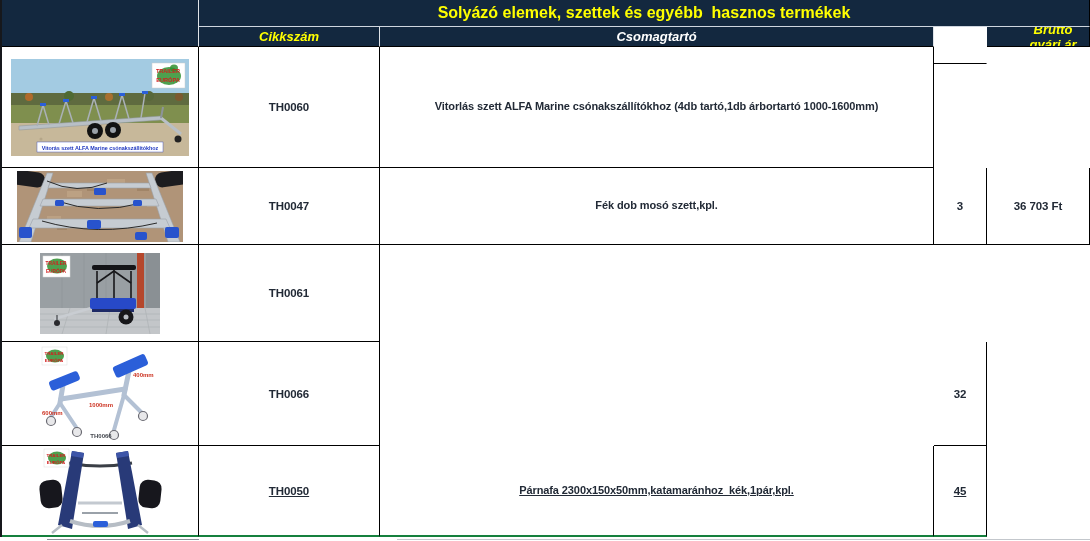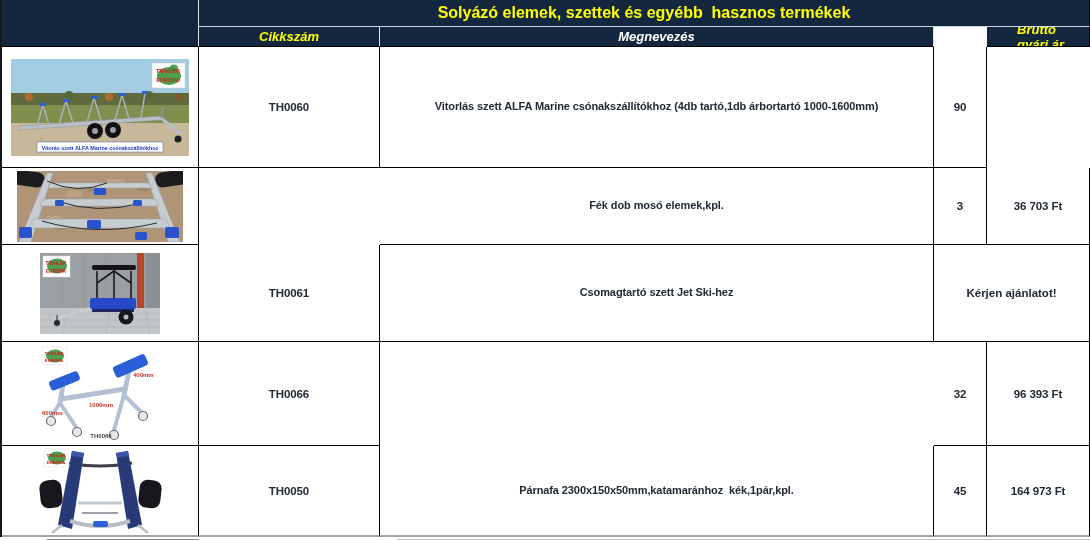--- a/index.html
+++ b/index.html
@@ -21,38 +21,38 @@
     grid-template-rows:27px 20px 121px 77px 97px 104px 91px;
     width:1090px;
     border-left:2px solid #16181c;
     box-sizing:border-box;
   }
   .c{
     box-sizing:border-box;
     border-right:1px solid #000;
     border-bottom:1px solid #000;
     display:flex;align-items:center;justify-content:center;
-    overflow:hidden;
+    text-align:center;overflow:hidden;
     background:#fff;
   }
   .dark{background:var(--hdr);}
   .corner{grid-column:1;grid-row:1/3;border-right:1px solid #dfe3e8;}
   .title-cell{grid-column:2/6;grid-row:1;border-bottom:1px solid #cfd6df;}
   .title-text{color:var(--accent);font-size:16px;font-weight:bold;white-space:pre-wrap;}
   .hc{font-size:13px;font-weight:bold;font-style:italic;}
   .hc.sep{border-right:1px solid #dfe3e8;}
   .yellow{color:var(--accent);}
   .white{color:#fff;}
   .codec,.wtc,.prc{font-size:11.5px;font-weight:bold;color:var(--body);letter-spacing:-0.1px;}
   .namec{
     font-size:11px;font-weight:bold;color:var(--body);
     padding:12px 14px;white-space:pre-wrap;line-height:1.6;letter-spacing:-0.1px;
   }
   .quotec{font-size:11.5px;font-weight:bold;color:var(--body);}
-  .lastrow{border-bottom:2px solid #a3a3a3;}
+  .lastrow{border-bottom:2px solid #15803d;text-decoration:underline;}
   .imgc{padding:2px;}
   .bl1,.bl2{position:absolute;height:1px;top:539px;}
   .bl1{left:47px;width:152px;background:#8a8f96;}
   .bl2{left:397px;width:693px;background:#c3c7cc;}
   svg text{font-family:"Liberation Sans",sans-serif;}
 </style>
 </head>
 <body>
 
 <div class="sheet">
@@ -61,21 +61,21 @@
     <div class="c dark corner"></div>
 
     <div class="c dark title-cell">
       <span class="title-text">Solyázó elemek, szettek és egyébb  hasznos termékek</span>
     </div>
 
     <div class="c dark hc sep yellow" style="grid-column:2;grid-row:2;">
         <span>Cikkszám</span>
       </div>
     <div class="c dark hc sep white" style="grid-column:3;grid-row:2;">
-        <span>Megnevezés</span>
+        <span>Csomagtartó</span>
       </div>
     <div class="c dark hc sep white" style="grid-column:4;grid-row:2;margin-top:36px;">
         <span>Súly (kg)</span>
       </div>
     <div class="c dark hc yellow" style="grid-column:5;grid-row:2;white-space:pre-wrap;"><span style="white-space:pre-wrap;padding-left:30px;">Bruttó  gyári ár</span></div>
 
     <div class="c imgc" style="grid-column:1;grid-row:3;">
       <svg width="178" height="97" viewBox="0 0 178 97">
         <rect x="0" y="0" width="178" height="40" fill="#a3cbe2"></rect>
         <rect x="0" y="34" width="178" height="12" fill="#5f6b3f"></rect>
@@ -127,23 +127,20 @@
           <ellipse cx="163" cy="9" rx="4" ry="3.5" fill="#2f8f2f" opacity="0.85"></ellipse>
           <text x="157" y="14" text-anchor="middle" font-size="5.6" font-weight="bold" fill="#d21f1f">TRAILER</text>
           <text x="157" y="23" text-anchor="middle" font-size="5.6" font-weight="bold" fill="#d21f1f">EURÓPA</text>
         </g>
       </svg>
     </div>
     <div class="c codec" style="grid-column:2;grid-row:3;">
         <span>TH0060</span>
       </div>
     <div class="c namec" style="grid-column:3;grid-row:3;"><span>Vitorlás szett ALFA Marine csónakszállítókhoz (4db tartó,1db árbortartó 1000-1600mm)</span></div>
-    <div class="c wtc" style="grid-column:4;grid-row:3;">
-        <span>90</span>
-      </div>
 
     <div class="c imgc" style="grid-column:1;grid-row:4;">
       <svg width="166" height="71" viewBox="0 0 166 71">
         <rect x="0" y="0" width="166" height="71" fill="#b09478"></rect>
         <g fill="#c7ad8c" opacity="0.55">
           <rect x="10" y="5" width="20" height="8"></rect>
             <rect x="50" y="20" width="15" height="6"></rect>
           <rect x="90" y="8" width="18" height="7"></rect>
             <rect x="130" y="30" width="16" height="6"></rect>
           <rect x="30" y="45" width="14" height="6"></rect>
@@ -173,21 +170,24 @@
           <rect x="77" y="17" width="12" height="7" rx="1.5"></rect>
           <rect x="38" y="29" width="9" height="6" rx="1.5"></rect>
             <rect x="116" y="29" width="9" height="6" rx="1.5"></rect>
           <rect x="70" y="49" width="14" height="9" rx="2"></rect>
           <rect x="2" y="56" width="13" height="11" rx="2"></rect>
             <rect x="148" y="56" width="14" height="11" rx="2"></rect>
           <rect x="118" y="61" width="12" height="8" rx="2"></rect>
         </g>
       </svg>
     </div>
-    <div class="c namec" style="grid-column:3;grid-row:4;"><span>Fék dob mosó elemek,kpl.</span></div>
+    <div class="c codec" style="grid-column:2;grid-row:4;">
+        <span>TH0047</span>
+      </div>
+    <div class="c namec" style="grid-column:3;grid-row:4;"><span>Fék dob mosó szett,kpl.</span></div>
     <div class="c wtc" style="grid-column:4;grid-row:4;">
         <span>3</span>
       </div>
     <div class="c prc" style="grid-column:5;grid-row:4;">
         <span>36 703 Ft</span>
       </div>
 
     <div class="c imgc" style="grid-column:1;grid-row:5;">
       <svg width="120" height="81" viewBox="0 0 120 81">
         <rect x="0" y="0" width="120" height="55" fill="#999fa3"></rect>
@@ -228,24 +228,20 @@
           <rect x="3" y="3" width="27" height="21" fill="#ffffff" stroke="#dddddd" stroke-width="0.5"></rect>
           <ellipse cx="17" cy="13" rx="10" ry="7.5" fill="#2f8f2f" opacity="0.85"></ellipse>
           <text x="16" y="11.5" text-anchor="middle" font-size="4.8" font-weight="bold" fill="#d21f1f">TRAILER</text>
           <text x="16" y="19.5" text-anchor="middle" font-size="4.8" font-weight="bold" fill="#d21f1f">EURÓPA</text>
         </g>
       </svg>
     </div>
     <div class="c codec" style="grid-column:2;grid-row:5;">
         <span>TH0061</span>
       </div>
-    <div class="c namec" style="grid-column:3;grid-row:5;"><span>Csomagtartó szett Jet Ski-hez</span></div>
-    <div class="c quotec" style="grid-column:4/6;grid-row:5;">
-        <span>Kérjen ajánlatot!</span>
-      </div>
 
     <div class="c imgc" style="grid-column:1;grid-row:6;">
       <svg width="122" height="98" viewBox="0 0 122 98">
         <rect x="0" y="0" width="122" height="98" fill="#ffffff"></rect>
         <g stroke="#b3c1d4" stroke-linecap="round">
           <line x1="22" y1="54" x2="86" y2="44" stroke-width="5"></line>
           <line x1="24" y1="40" x2="21" y2="58" stroke-width="5"></line>
           <line x1="21" y1="58" x2="12" y2="72" stroke-width="4"></line>
           <line x1="21" y1="58" x2="37" y2="82" stroke-width="4"></line>
           <line x1="90" y1="26" x2="85" y2="50" stroke-width="5"></line>
@@ -275,23 +271,20 @@
           <text x="15" y="16.5" text-anchor="middle" font-size="4.4" font-weight="bold" fill="#d21f1f">EURÓPA</text>
         </g>
       </svg>
     </div>
     <div class="c codec" style="grid-column:2;grid-row:6;">
         <span>TH0066</span>
       </div>
     <div class="c wtc" style="grid-column:4;grid-row:6;">
         <span>32</span>
       </div>
-    <div class="c prc" style="grid-column:5;grid-row:6;">
-        <span>96 393 Ft</span>
-      </div>
 
     <div class="c imgc lastrow" style="grid-column:1;grid-row:7;">
       <svg width="125" height="87" viewBox="0 0 125 87">
         <rect x="0" y="0" width="125" height="87" fill="#ffffff"></rect>
         <path d="M30,16 Q62,22 94,16" stroke="#3a3f46" stroke-width="3" fill="none"></path>
         <line x1="40" y1="56" x2="84" y2="56" stroke="#c3c9d0" stroke-width="3"></line>
         <line x1="44" y1="66" x2="80" y2="66" stroke="#9aa1a9" stroke-width="2"></line>
         <rect x="2" y="33" width="22" height="28" rx="8" fill="#17171d" transform="rotate(-6 13 47)"></rect>
         <rect x="101" y="33" width="22" height="28" rx="8" fill="#17171d" transform="rotate(6 112 47)"></rect>
         <g>
@@ -312,21 +305,18 @@
         </g>
       </svg>
     </div>
     <div class="c codec lastrow" style="grid-column:2;grid-row:7;">
         <span>TH0050</span>
       </div>
     <div class="c namec lastrow" style="grid-column:3;grid-row:7;"><span>Párnafa 2300x150x50mm,katamaránhoz  kék,1pár,kpl.</span></div>
     <div class="c wtc lastrow" style="grid-column:4;grid-row:7;">
         <span>45</span>
       </div>
-    <div class="c prc lastrow" style="grid-column:5;grid-row:7;">
-        <span>164 973 Ft</span>
-      </div>
 
   </div>
 
   <div class="bl1"></div>
   <div class="bl2"></div>
 </div>
 
 </body></html>

